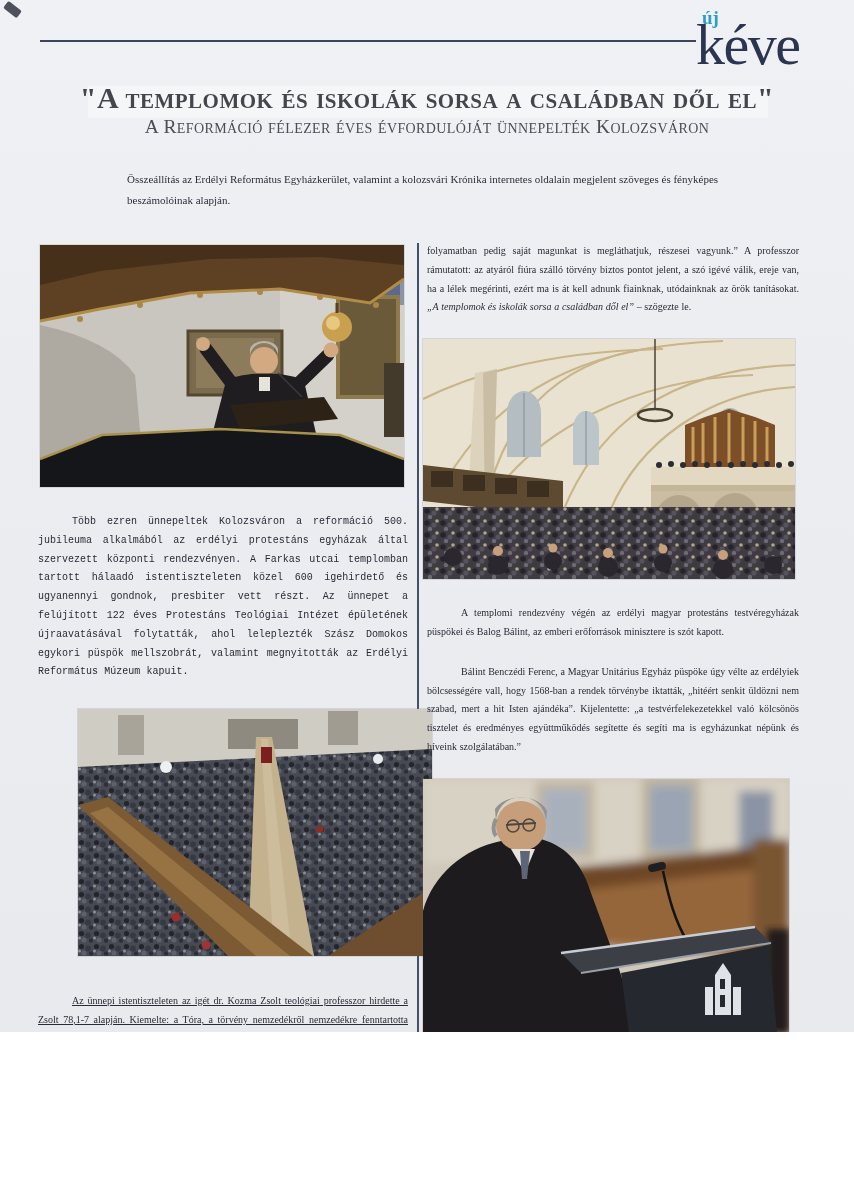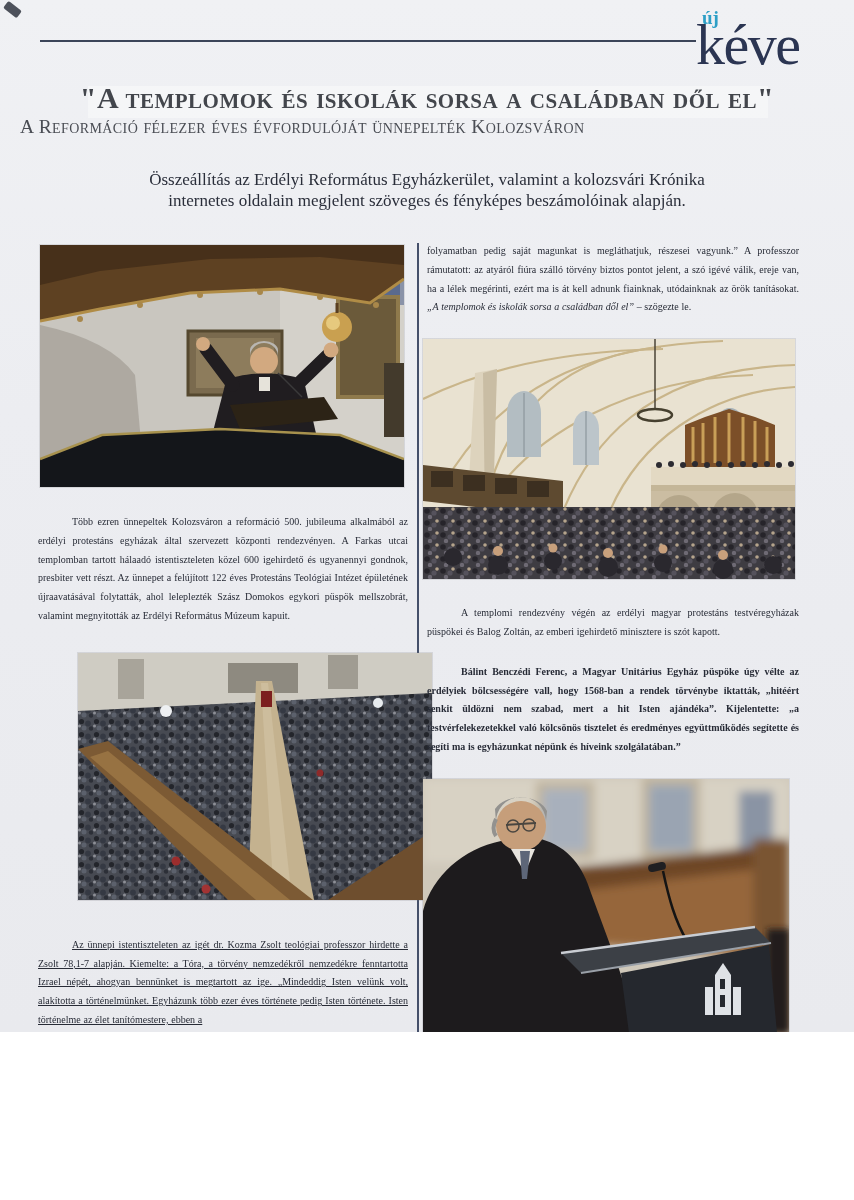--- a/index.html
+++ b/index.html
@@ -14,43 +14,43 @@
     transform:rotate(38deg);border-radius:2px;opacity:.85;}
   
   .masthead-rule{position:absolute;left:40px;top:40px;width:656px;height:2px;background:#3c4559;}
   .logo{position:absolute;left:696px;top:10px;width:120px;}
   .logo-uj{display:block;margin-left:6px;font-size:19px;font-weight:bold;color:#2d9fc6;line-height:16px;letter-spacing:0;}
   .logo-keve{display:block;margin-top:-2px;font-size:58px;font-weight:normal;color:#2b3552;line-height:42px;letter-spacing:-1.5px;}
   
   .title-band{position:absolute;left:88px;top:86px;width:680px;height:32px;background:rgba(255,255,255,.38);}
   .headline-title{position:absolute;left:20px;top:80px;width:814px;text-align:center;
     font-variant:small-caps;font-size:30px;line-height:36px;color:#43464c;letter-spacing:.5px;margin:0;font-weight:600;}
-  .headline-sub{position:absolute;left:20px;top:114px;width:814px;
+  .headline-sub{position:absolute;left:20px;top:114px;width:814px;text-align:center;
     font-variant:small-caps;font-size:19.5px;line-height:26px;color:#4a4d54;letter-spacing:.4px;margin:0;font-weight:500;}
   
-  .lede{position:absolute;left:127px;top:169px;width:600px;text-align:center;
-    font-size:17px;line-height:21px;color:#2a2e3a;margin:0;}
+  .lede{position:absolute;left:127px;top:169px;width:600px;text-align:left;
+    font-size:11px;line-height:21px;color:#2a2e3a;margin:0;}
   
   .col-left{position:absolute;left:38px;top:243px;width:370px;}
   .col-right{position:absolute;left:427px;top:242px;width:372px;}
   .col-divider{position:absolute;left:417px;top:243px;width:1.6px;height:897px;background:#45506a;}
   .body{font-size:10px;line-height:18.8px;text-align:justify;margin:0;color:#272b36;
     hyphens:auto;-webkit-hyphens:auto;word-spacing:.02em;}
   .indent{text-indent:34px;}
   .em-inline{font-style:italic;}
   
   .photo{display:block;overflow:hidden;box-shadow:0 0 0 1px rgba(110,110,115,.18);background:#c5c2bc;}
   .photo svg{display:block;width:100%;height:100%;}
   .photo1{width:364px;height:242px;margin:2px 0 0 2px;}
-  .p-after-photo1{margin-top:26px;}
+  .p-after-photo1{margin-top:26px;font-family:Liberation Mono, monospace;}
   .photo2{width:354px;height:247px;margin-top:27px;}
   .p-after-photo2{margin-top:36px;text-decoration:underline;}
   .photo3{width:372px;height:240px;margin-top:22px;margin-left:-4px;}
   .p-after-photo3{margin-top:25px;}
-  .p-spaced{margin-top:21px;font-weight:bold;}
+  .p-spaced{margin-top:21px;}
   .photo4{width:366px;height:254px;margin-top:22px;margin-left:-4px;}
   
   .footer-rule-thin{position:absolute;left:38px;top:1139px;width:780px;height:1.6px;background:#9aa0a8;}
   .footer-rule-thick{position:absolute;left:38px;top:1143px;width:780px;height:3.4px;background:#2c3550;}
   .footer-issue{position:absolute;left:40px;top:1154px;font-style:italic;font-size:13px;color:#2a3040;}
   .footer-page{position:absolute;right:42px;top:1152px;font-size:12px;color:#1f98b4;}
 </style>
 </head>
 <body>
 
@@ -237,21 +237,21 @@
         <g fill="#c8a07c">
           <circle cx="75" cy="212" r="5"></circle>
             <circle cx="130" cy="209" r="4.5"></circle>
             <circle cx="185" cy="214" r="5"></circle>
           <circle cx="240" cy="210" r="4.5"></circle>
             <circle cx="300" cy="216" r="5"></circle>
         </g>
       </svg>
     </figure>
 
-    <p class="body indent p-after-photo3">A templomi rendezvény végén az erdélyi magyar protestáns testvéregyházak püspökei és Balog Zoltán, az emberi igehirdető minisztere is szót kapott.</p>
+    <p class="body indent p-after-photo3">A templomi rendezvény végén az erdélyi magyar protestáns testvéregyházak püspökei és Balog Bálint, az emberi erőforrások minisztere is szót kapott.</p>
 
     <p class="body indent p-spaced">Bálint Benczédi Ferenc, a Magyar Unitárius Egyház püspöke úgy vélte az erdélyiek bölcsességére vall, hogy 1568-ban a rendek törvénybe iktatták, „hitéért senkit üldözni nem szabad, mert a hit Isten ajándéka”. Kijelentette: „a testvérfelekezetekkel való kölcsönös tisztelet és eredményes együttműködés segítette és segíti ma is egyházunkat népünk és híveink szolgálatában.”</p>
 
     <figure class="photo photo4" aria-label="Palástos szónok mikrofonos pulpitusnál">
       <svg viewBox="0 0 366 254" preserveAspectRatio="none">
         <defs>
           <filter id="b5" x="-20%" y="-20%" width="140%" height="140%">
               <feGaussianBlur stdDeviation="5"></feGaussianBlur>
             </filter>
           <filter id="b3" x="-20%" y="-20%" width="140%" height="140%">

